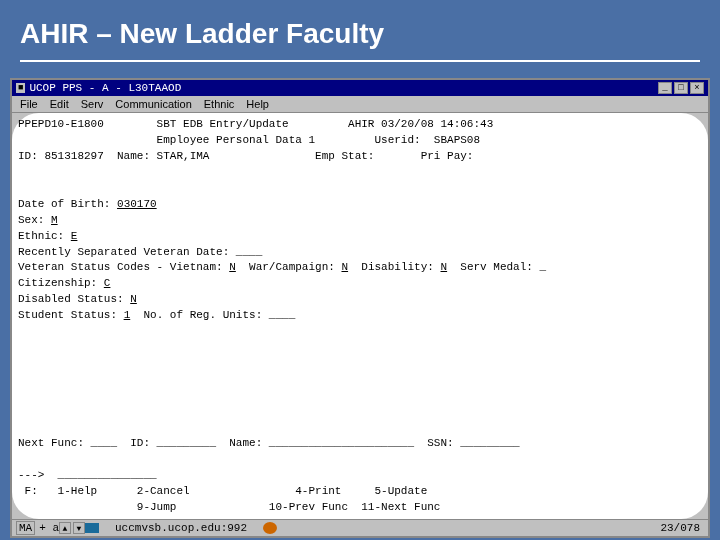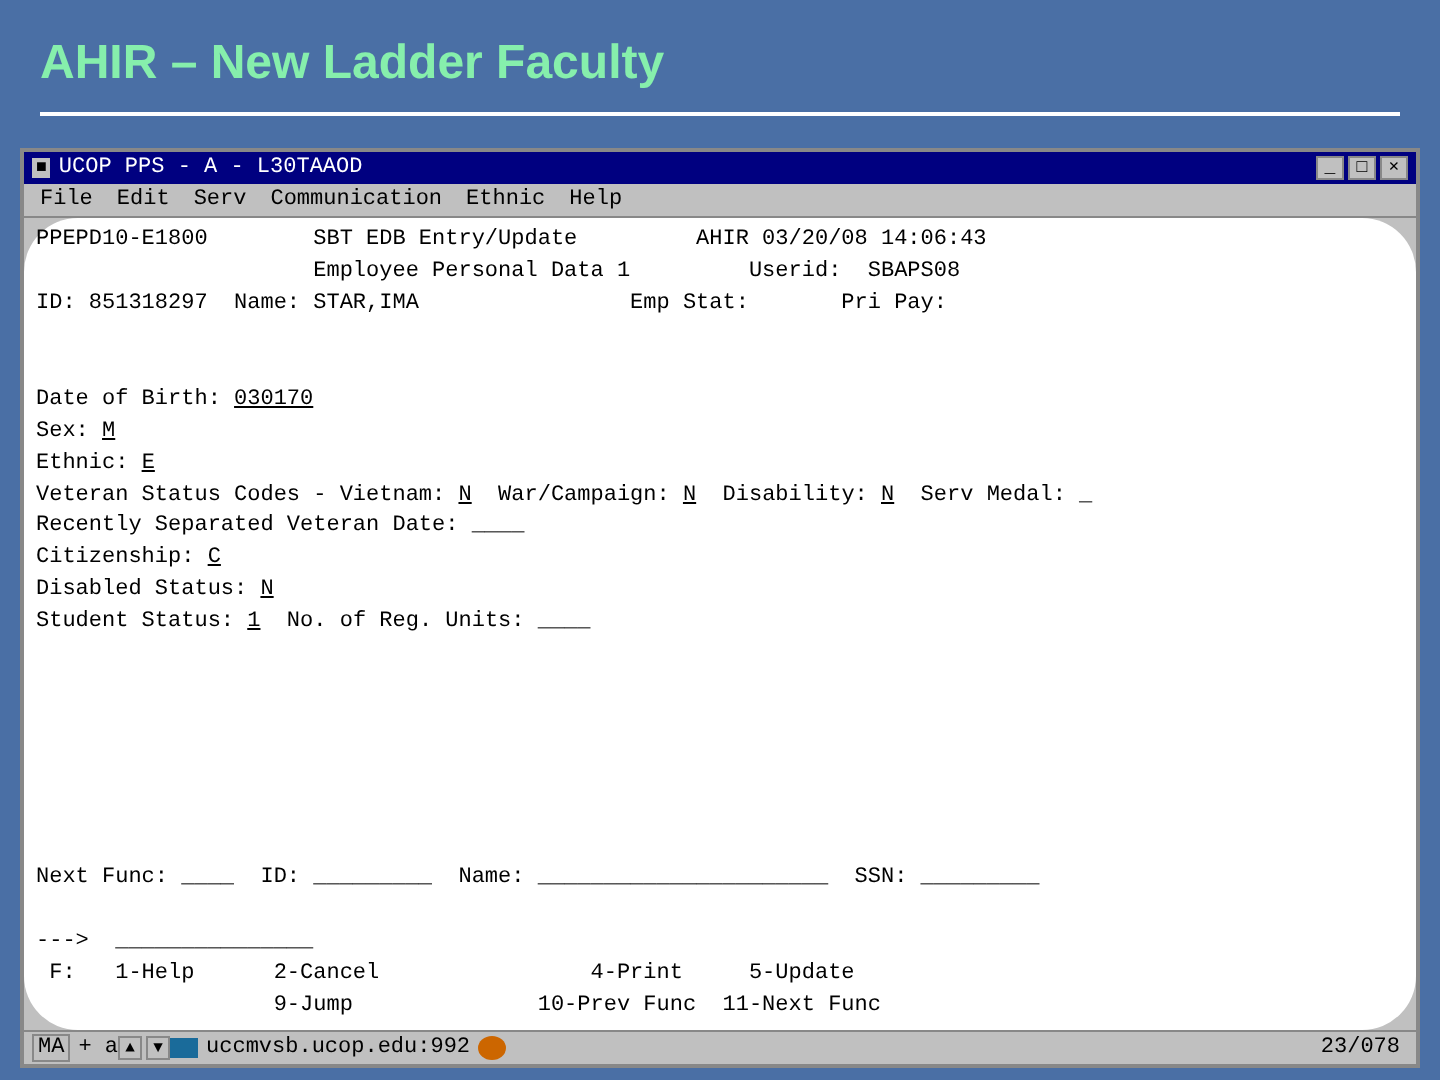--- a/index.html
+++ b/index.html
@@ -11,23 +11,23 @@
       overflow: hidden;
     }
 
     #title-bar {
       background: #4a6fa5;
       padding: 18px 20px 12px 20px;
       color: white;
     }
 
     #title-bar h1 {
-      font-size: 24px;
+      font-size: 28px;
       font-weight: bold;
-      color: #86efac;
+      color: #ffffff;
     }
 
     #title-bar hr {
       border: none;
       border-top: 2px solid white;
       margin-top: 10px;
     }
 
     #window {
       margin: 4px 10px 4px 10px;
@@ -76,21 +76,21 @@
       display: flex;
       gap: 0;
       padding: 1px 2px;
       border-bottom: 1px solid #888;
     }
 
     .menu-item {
       padding: 1px 6px;
       font-size: 11px;
       cursor: pointer;
-      font-family: Liberation Mono, monospace;
+      font-family: Liberation Sans, sans-serif;
     }
 
     #terminal {
       background: white;
       color: black;
       padding: 4px 6px;
       font-family: 'Courier New', monospace;
       font-size: 11px;
       line-height: 1.45;
       min-height: 340px;
@@ -133,21 +133,21 @@
       border: 1px solid #888;
       font-size: 8px;
       display: flex;
       align-items: center;
       justify-content: center;
     }
 
     #server-info {
       display: flex;
       align-items: center;
-      gap: 4px;
+      gap: 16px;
     }
 
     .icon-small {
       width: 14px;
       height: 10px;
       background: #1a6b9a;
       display: inline-block;
     }
 
     .icon-globe {
@@ -191,22 +191,22 @@
 
   <div id="terminal">
     <div class="term-line">PPEPD10-E1800        SBT EDB Entry/Update         AHIR 03/20/08 14:06:43</div>
     <div class="term-line">                     Employee Personal Data 1         Userid:  SBAPS08</div>
     <div class="term-line">ID: 851318297  Name: STAR,IMA                Emp Stat:       Pri Pay:</div>
     <div class="term-line">&nbsp;</div>
     <div class="term-line">&nbsp;</div>
     <div class="term-line">Date of Birth: <span class="underline">030170</span></div>
     <div class="term-line">Sex: <span class="underline">M</span></div>
     <div class="term-line">Ethnic: <span class="underline">E</span></div>
+    <div class="term-line">Recently Separated Veteran Date: ____</div>
     <div class="term-line">Veteran Status Codes - Vietnam: <span class="underline">N</span>  War/Campaign: <span class="underline">N</span>  Disability: <span class="underline">N</span>  Serv Medal: _</div>
-    <div class="term-line">Recently Separated Veteran Date: ____</div>
     <div class="term-line">Citizenship: <span class="underline">C</span></div>
     <div class="term-line">Disabled Status: <span class="underline">N</span></div>
     <div class="term-line">Student Status: <span class="underline">1</span>  No. of Reg. Units: ____</div>
     <div class="term-line">&nbsp;</div>
     <div class="term-line">&nbsp;</div>
     <div class="term-line">&nbsp;</div>
     <div class="term-line">&nbsp;</div>
     <div class="term-line">&nbsp;</div>
     <div class="term-line">&nbsp;</div>
     <div class="term-line">&nbsp;</div>

